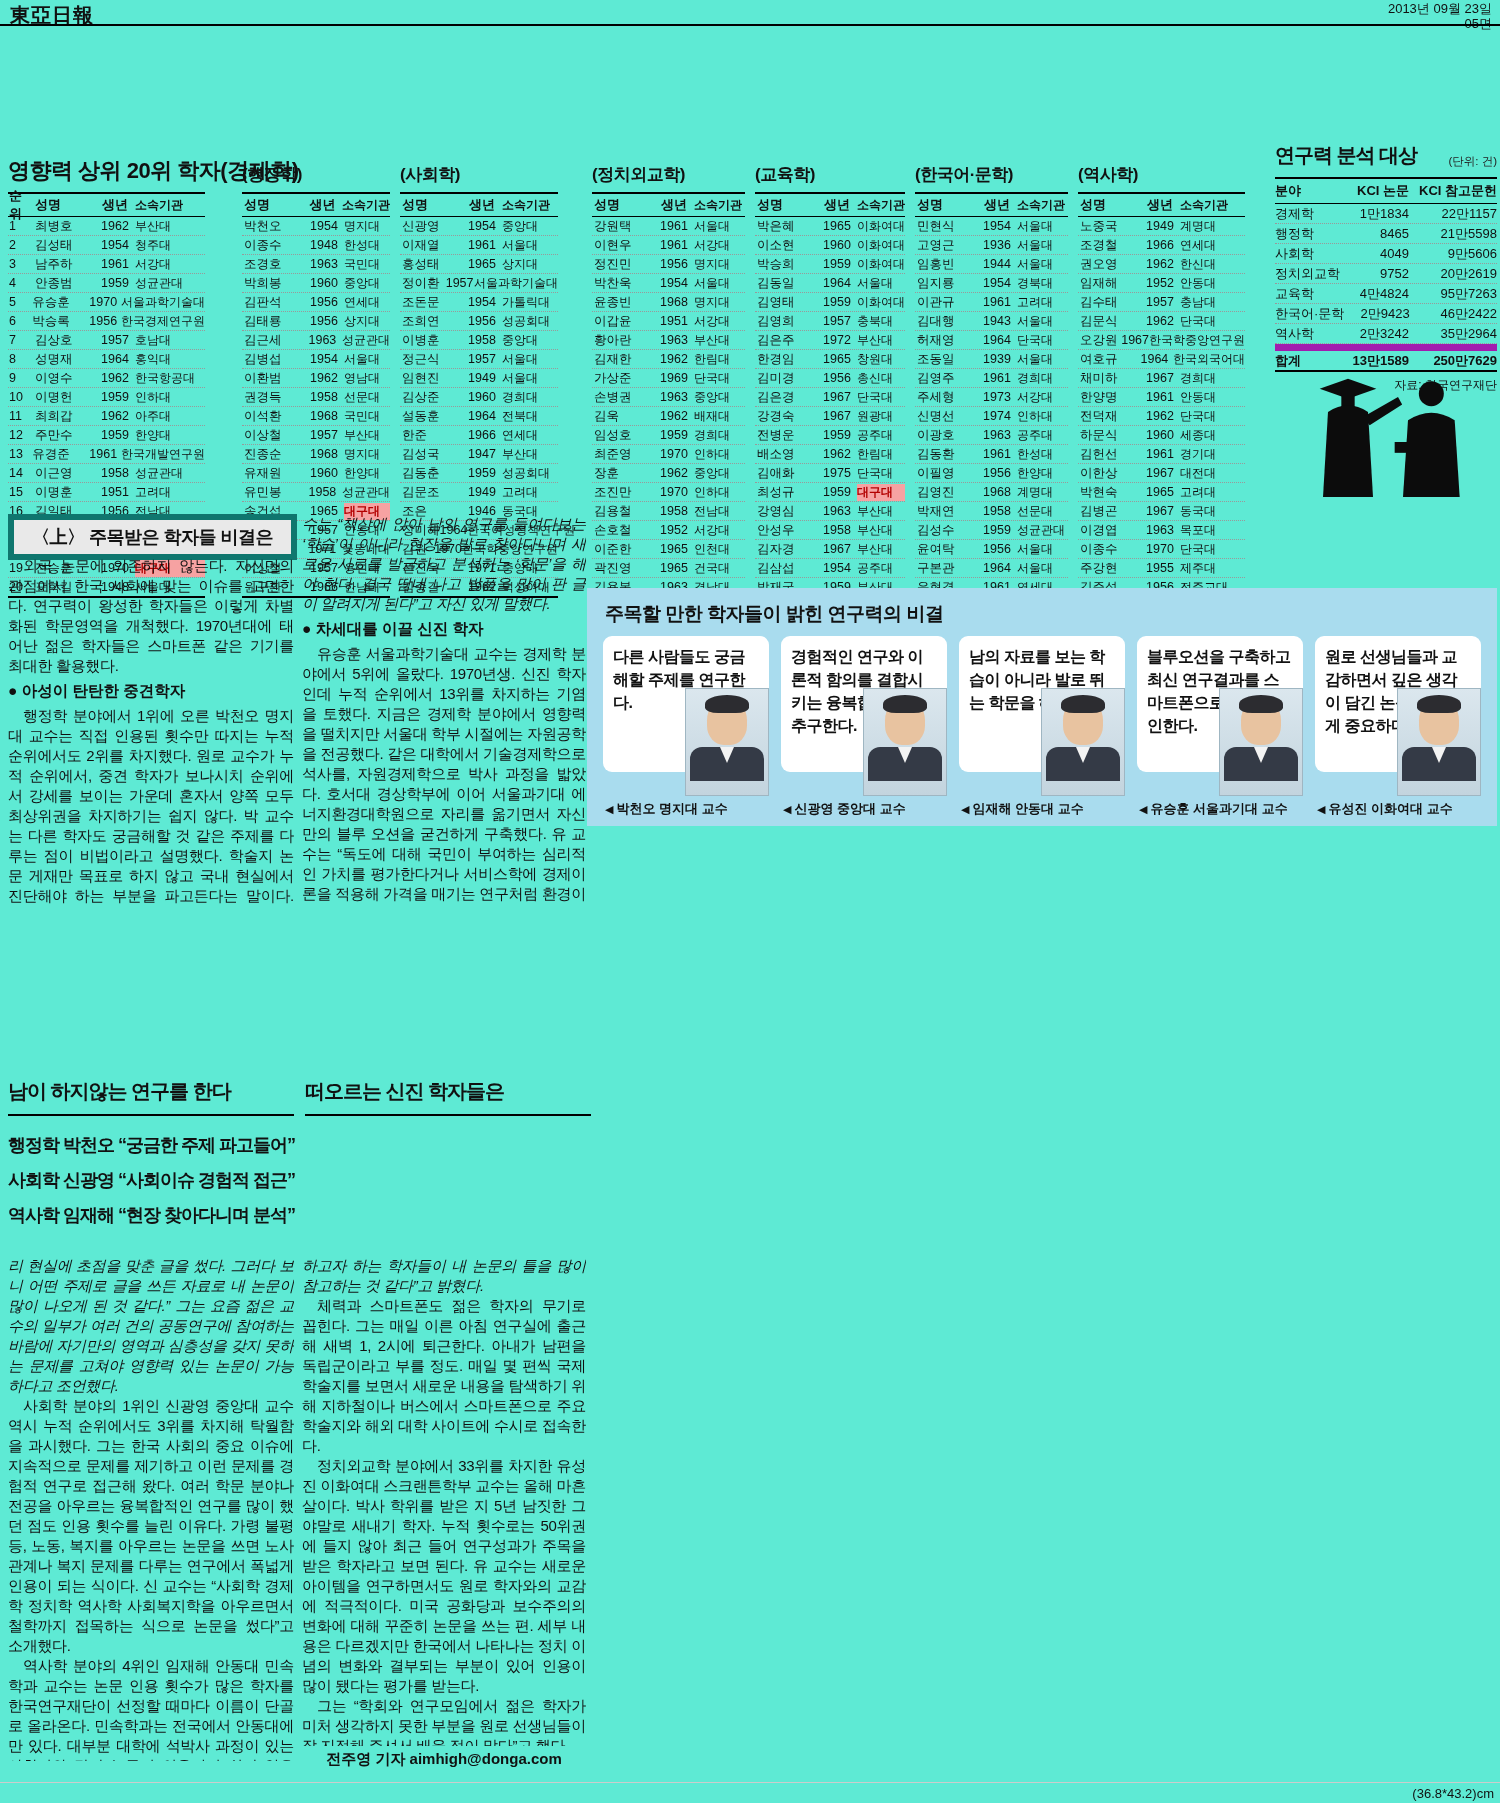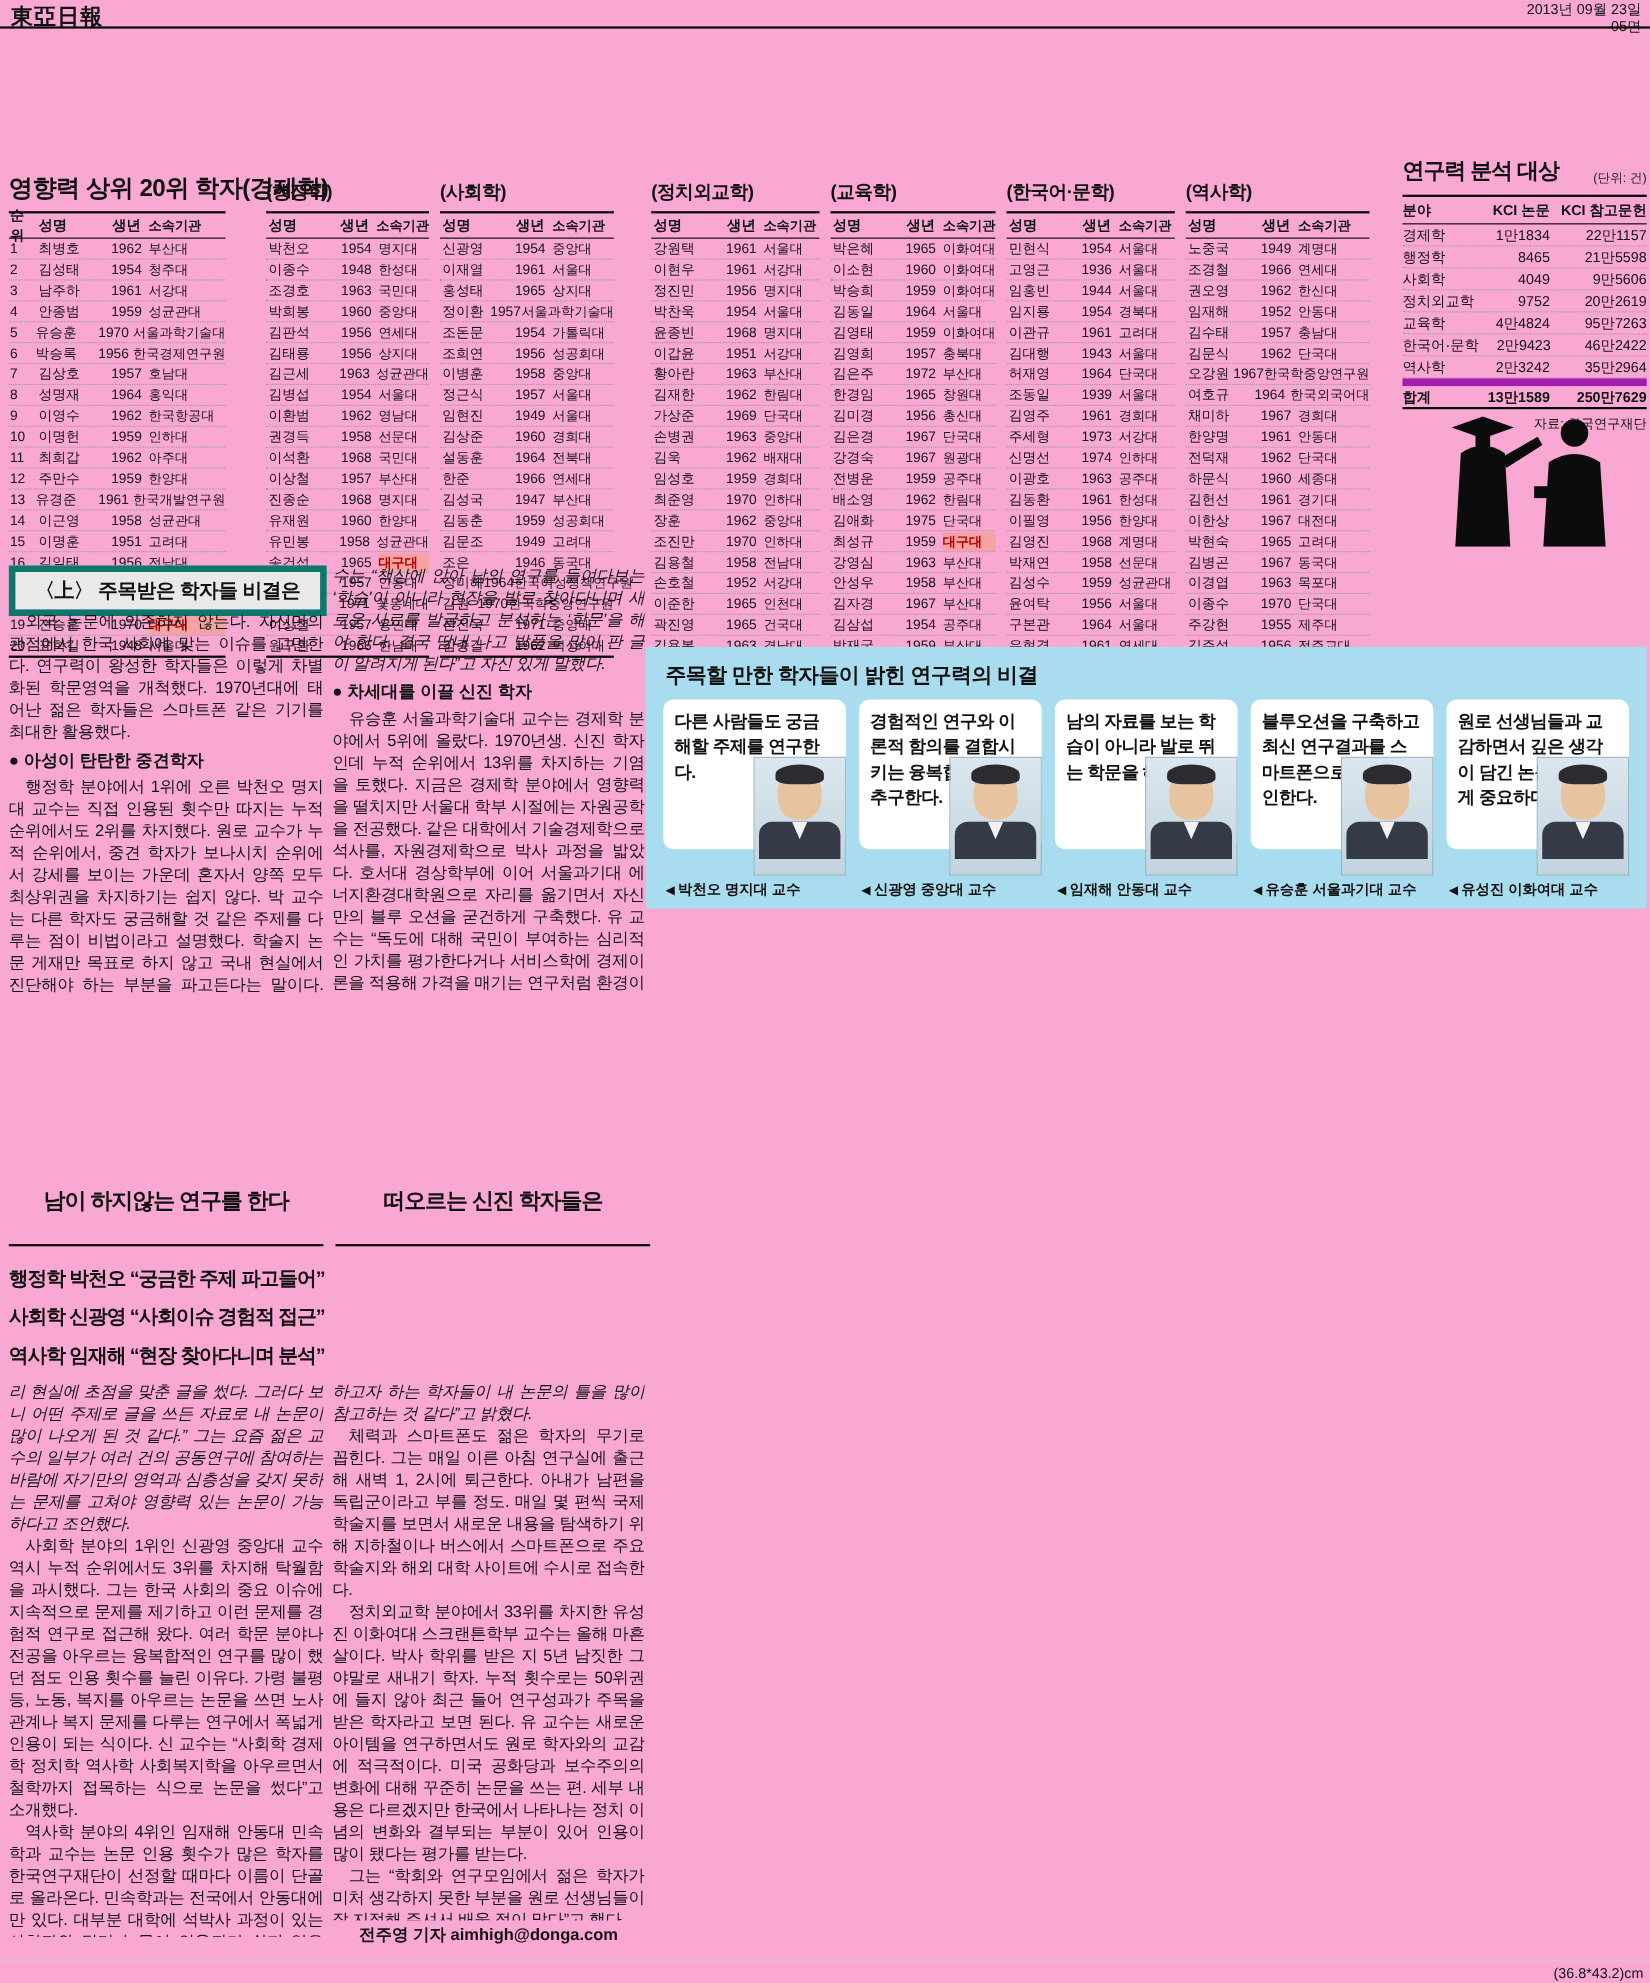--- a/index.html
+++ b/index.html
@@ -1,16 +1,16 @@
 <!DOCTYPE html>
 <html><head>
 <meta charset="utf-8">
 <style>
   html,body{margin:0;padding:0;background:#e8e8e8;}
-  .page{position:relative;width:1500px;height:1803px;background:#f9a8d4;margin:0 auto;
+  .page{position:relative;width:1500px;height:1803px;background:#5eead4;margin:0 auto;
         font-family:"Liberation Sans","DejaVu Sans",sans-serif;color:#111;overflow:hidden;}
 
   
   .masthead-name{position:absolute;left:10px;top:2px;font-family:"Liberation Serif","DejaVu Serif",serif;
                  font-size:20px;font-weight:bold;letter-spacing:1px;}
   .mast-date{position:absolute;right:8px;top:1px;text-align:right;font-size:13px;line-height:15px;}
   .mast-rule{position:absolute;left:0;right:0;top:24px;border-top:2px solid #000;}
 
   
   .headline{position:absolute;left:6px;top:30px;width:1488px;font-size:64px;font-weight:900;
@@ -82,22 +82,22 @@
   .p-head:before{content:"";position:absolute;left:-2px;right:-2px;top:-4px;height:18px;background:#2c2c30;
                  border-radius:50% 50% 30% 30%;}
   .p-body{width:74px;height:34px;margin:2px auto 0;background:#343a46;border-radius:12px 12px 0 0;position:relative;}
   .p-body:before{content:"";position:absolute;left:30px;top:0;width:14px;height:16px;background:#f3f3f3;
                  clip-path:polygon(0 0,100% 0,50% 100%);}
   .caption{position:absolute;left:2px;bottom:0;font-size:13px;font-weight:bold;white-space:nowrap;}
   .cap-marker{color:#111;font-size:11px;margin-right:3px;}
 
   
   .bsec{position:absolute;top:1078px;width:286px;}
-  .bsec .bs-head{font-size:20px;font-weight:bold;letter-spacing:-1px;padding-bottom:26px;
-                 border-bottom:2px solid #000;text-align:center;}
+  .bsec .bs-head{font-size:20px;font-weight:bold;letter-spacing:-1px;padding-bottom:9px;
+                 border-bottom:2px solid #000;}
   .bsec .bullets{margin-top:12px;}
   .bullet{font-size:18px;font-weight:600;line-height:35px;letter-spacing:-1px;white-space:nowrap;}
   .bsec1{left:8px;}
   .bsec2{left:305px;}
 
   .bcol1{left:8px;top:1256px;width:286px;height:505px;}
   .bcol2{left:302px;top:1256px;width:284px;height:490px;}
   .byline{position:absolute;left:302px;top:1750px;width:284px;text-align:center;
           font-size:15px;font-weight:bold;}
 

